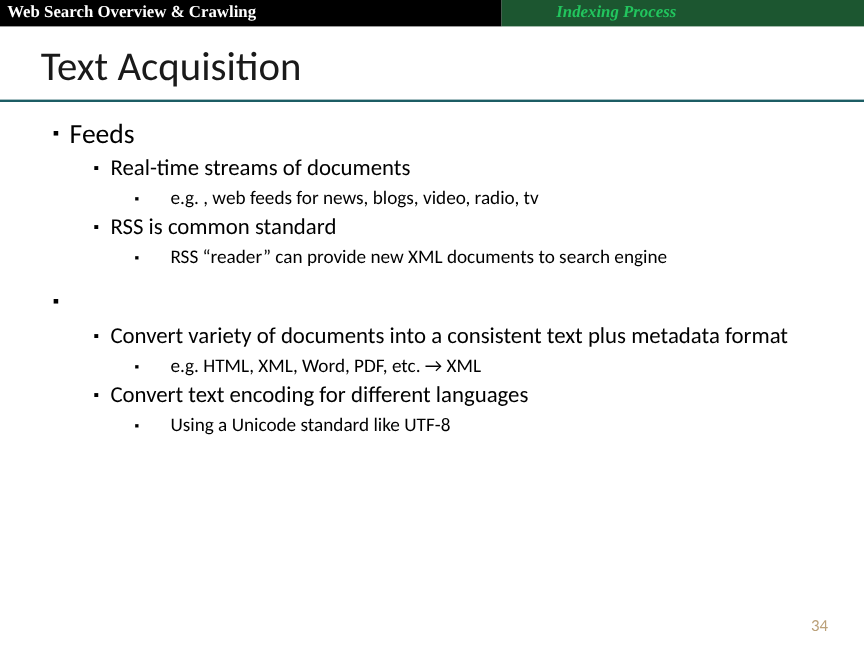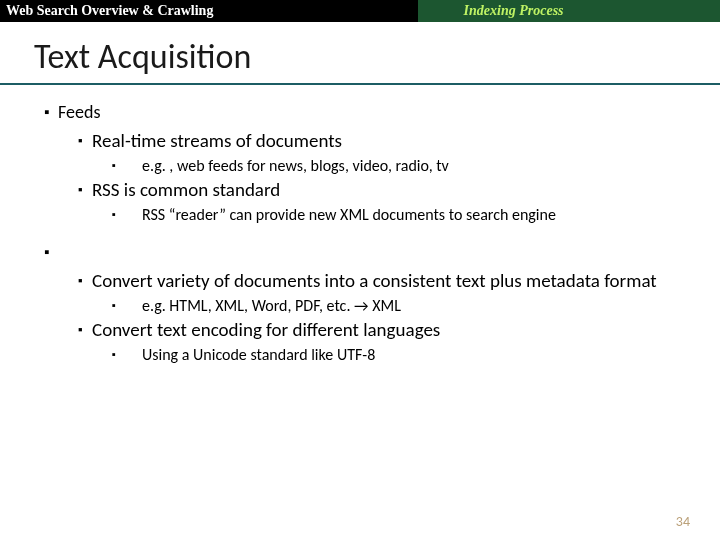--- a/index.html
+++ b/index.html
@@ -6,34 +6,34 @@
   html, body { width: 720px; height: 540px; font-family: Calibri, "Segoe UI", sans-serif; background: #fff; }
   .slide { width: 720px; height: 540px; position: relative; color: #000; }
   .top-bar { display: flex; width: 100%; height: 22px; }
   .top-left {
     flex: 0 0 58%;
     background: #000; color: #fff; font-weight: 600;
     font-size: 14px; display: flex; align-items: center; padding-left: 6px;
     font-family: Georgia, "Times New Roman", serif;
   }
   .top-right {
-    flex: 1; background: #1c5630; color: #bef264; font-style: italic; font-weight: 600;
+    flex: 1; background: #1c5630; color: #22c55e; font-style: italic; font-weight: 600;
     font-size: 14px; display: flex; align-items: center; padding-left: 46px;
     font-family: Georgia, "Times New Roman", serif;
   }
   .title {
     font-size: 34px; padding: 14px 12px 6px 34px; color: #1a1a1a;
   }
   .rule { border-top: 2px solid #1c5d64; margin: 0 0 14px 0; }
   .content { padding: 0 40px 0 44px; }
   ul.lvl1 { list-style: none; }
   ul.lvl1 > li { margin-bottom: 14px; }
   ul.lvl1 > li > .row { display:flex; align-items:flex-start; }
   ul.lvl1 > li .bullet { width: 14px; font-size: 15px; line-height: 26px; }
-  ul.lvl1 > li .txt { font-size: 18px; line-height: 26px; }
+  ul.lvl1 > li .txt { font-size: 23px; line-height: 26px; }
   ul.lvl2 { list-style: none; margin-left: 34px; margin-top: 4px; }
   ul.lvl2 > li { margin-bottom: 2px; }
   ul.lvl2 > li > .row { display:flex; align-items:flex-start; }
   ul.lvl2 > li .bullet { width: 14px; font-size: 13px; line-height: 24px; }
   ul.lvl2 > li .txt { font-size: 19px; line-height: 24px; }
   ul.lvl3 { list-style: none; margin-left: 34px; margin-top: 2px; }
   ul.lvl3 > li > .row { display:flex; align-items:flex-start;gap:16px; }
   ul.lvl3 > li .bullet { width: 14px; font-size: 11px; line-height: 21px; }
   ul.lvl3 > li .txt { font-size: 16px; line-height: 21px; }
   .pagenum {

